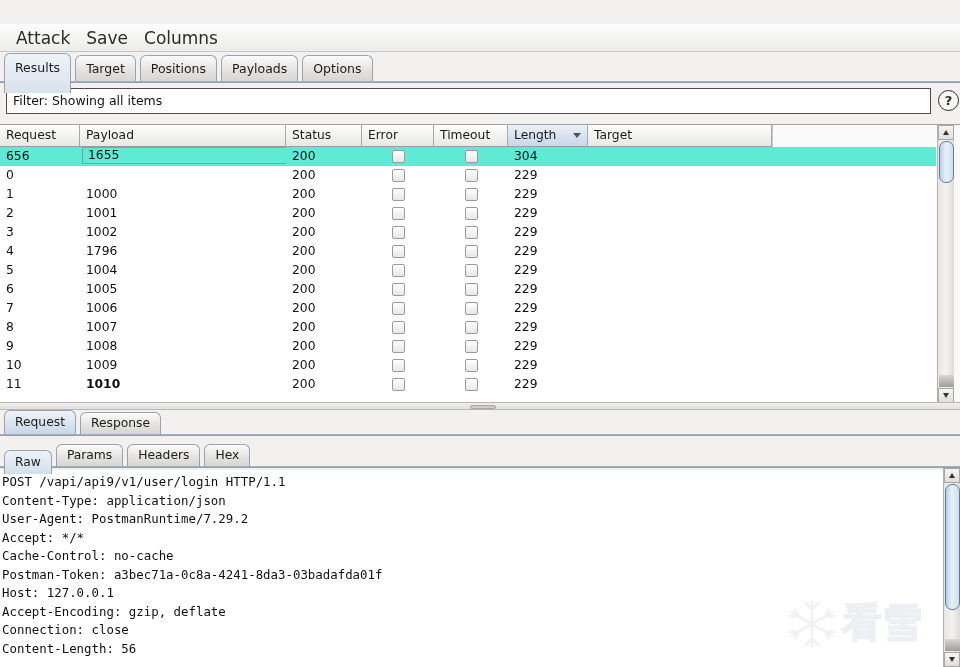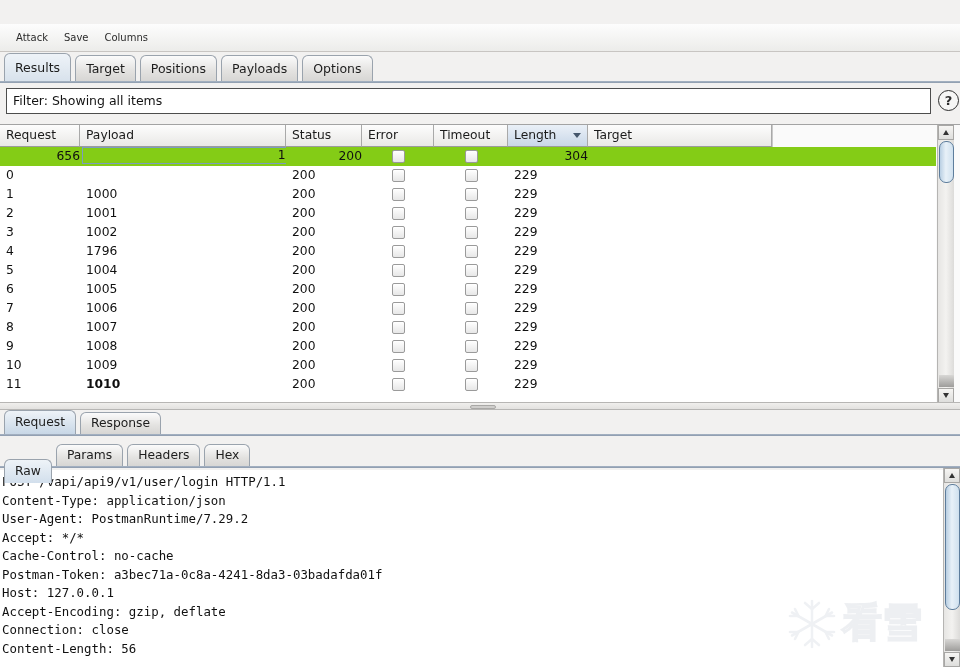--- a/index.html
+++ b/index.html
@@ -39,21 +39,21 @@
   .wbtn.close i.a { transform: rotate(45deg); }
   .wbtn.close i.b { transform: rotate(-45deg); }
 
   
   .menubar {
     position: absolute; left: 0; top: 24px; width: 960px; height: 28px;
     background: linear-gradient(180deg,#fdfdfd 0%,#ececea 100%);
     border-bottom: 1px solid #c8c5c2;
     display: flex; align-items: center; padding-left: 8px;
   }
-  .menuitem { padding: 2px 8px; color: #2b2b2b; font-size: 10px; cursor: default; }
+  .menuitem { padding: 2px 8px; color: #2b2b2b; font-size: 17px; cursor: default; }
 
   
   .tabstrip {
     position: absolute; left: 0; top: 53px; width: 960px; height: 30px;
     background: #f2f1f0;
   }
   .tabstrip::after {
     content:""; position:absolute; left:0; bottom:0; width:960px; height:2px;
     background: linear-gradient(180deg,#a9b6c6 0%,#8b99ab 100%);
   }
@@ -62,21 +62,21 @@
     height: 26px; line-height: 25px; padding: 0 10px;
     border: 1px solid #9aa3ad;
     border-bottom: none;
     border-radius: 6px 6px 0 0;
     background: linear-gradient(180deg,#fbfbfb 0%,#e3e2e0 60%,#d7d6d4 100%);
     color: #1d1d1d; font-size: 12.5px; cursor: default; z-index: 1;
   }
   .tab.active {
     background: linear-gradient(180deg,#eef3f8 0%,#d8e2ec 100%);
     z-index: 3;
-    height: 28px; line-height: 27px; margin-top: 0;
+    height: 40px; line-height: 27px; margin-top: 0;
   }
 
   
   .filterwrap { position: absolute; left: 6px; top: 88px; width: 948px; height: 26px; }
   .filterbar {
     position: absolute; left: 0; top: 0; width: 925px; height: 26px;
     background: #ffffff; border: 1px solid #4d4d4d;
     line-height: 24px; padding-left: 6px; font-size: 12.5px; color: #131313;
   }
   .helpicon {
@@ -103,21 +103,21 @@
   .th .sortarrow {
     position: absolute; right: 6px; top: 8px;
     width: 0; height: 0; border-left: 4.5px solid transparent;
     border-right: 4.5px solid transparent; border-top: 5px solid #45566b;
   }
   .tbody {
     position: absolute; left: 0; top: 22px; width: 936px; height: 256px;
     background: #ffffff; overflow: hidden;
   }
   .trow { display: flex; height: 19px; }
-  .trow.selected { background: #84cc16; text-align: right; }
+  .trow.selected { background: #5eead4; }
   .td {
     height: 19px; line-height: 18px; padding-left: 6px;
     font-size: 12.3px; color: #101010; overflow: hidden; white-space: nowrap;
   }
   .td.center { padding-left: 0; display: flex; align-items: center; justify-content: center; }
   .cellbox {
     width: 228px; height: 17px; border: 1px solid #7c9cc0; background: transparent;
     margin-top: 0px; padding-left: 5px; line-height: 15px; font-size: 12.3px;
   }
   .cbx {
@@ -195,21 +195,21 @@
   }
   .vtab {
     position: relative; float: left; margin-left: 4px; margin-top: 2px;
     height: 22px; line-height: 21px; padding: 0 10px;
     border: 1px solid #9aa3ad; border-bottom: none; border-radius: 6px 6px 0 0;
     background: linear-gradient(180deg,#fbfbfb 0%,#e3e2e0 60%,#d7d6d4 100%);
     color: #1d1d1d; font-size: 12.3px; cursor: default; z-index: 1;
   }
   .vtab.active {
     background: linear-gradient(180deg,#eef3f8 0%,#d2dfec 100%);
-    height: 24px; line-height: 23px; margin-top: 17px; z-index: 3; text-align: center;
+    height: 24px; line-height: 23px; margin-top: 8px; z-index: 3; text-align: center;
   }
 
   .editor {
     position: absolute; left: 0; top: 60px; width: 943px; height: 197px;
     background: #ffffff; overflow: hidden;
     font-family: "DejaVu Sans Mono", "Liberation Mono", monospace;
     font-size: 12.4px; color: #111111; line-height: 18.5px;
     padding: 3px 0 0 2px; white-space: pre;
   }
 

